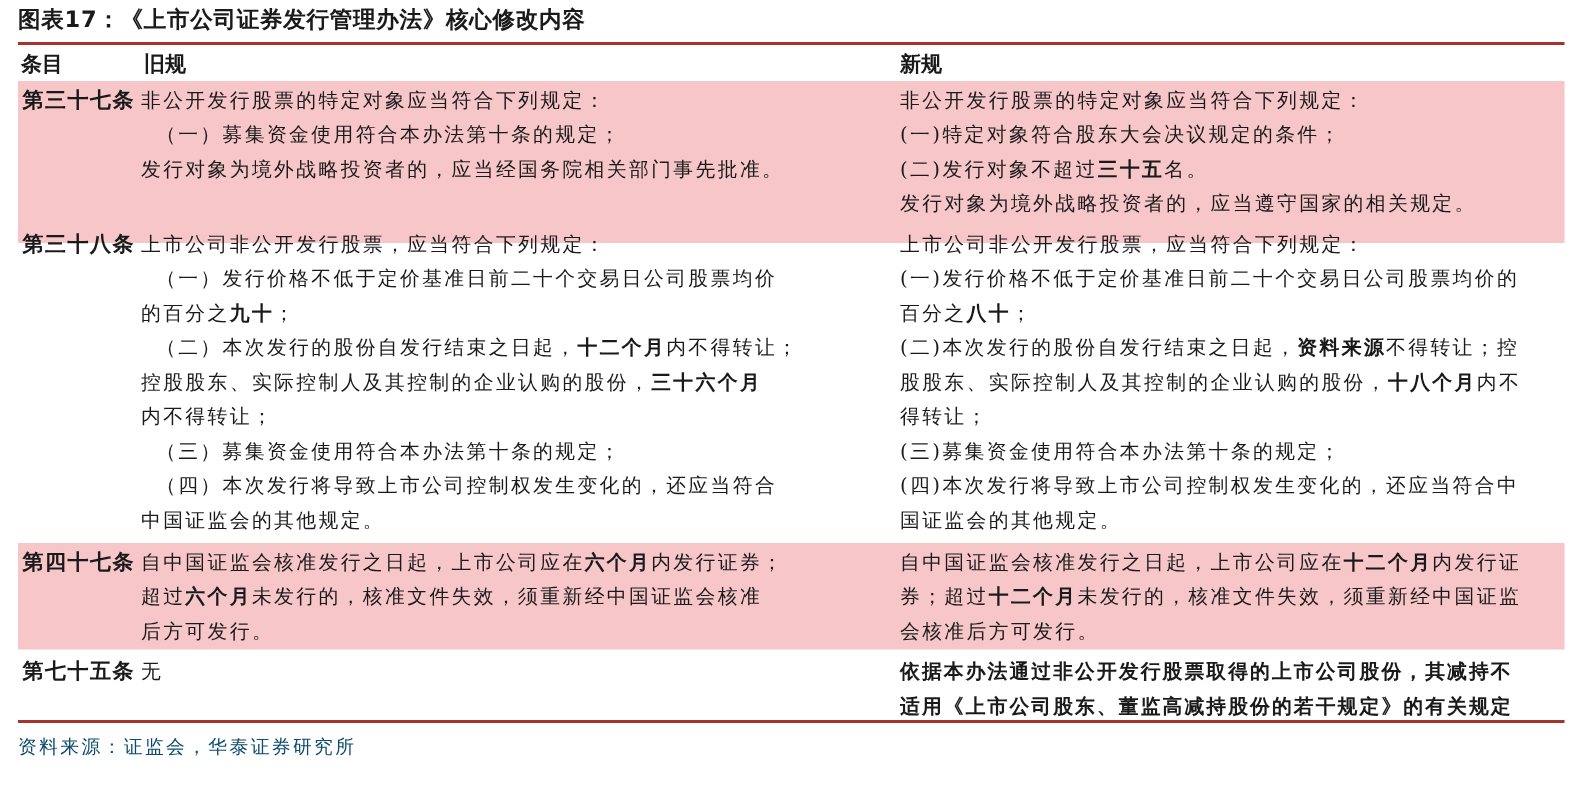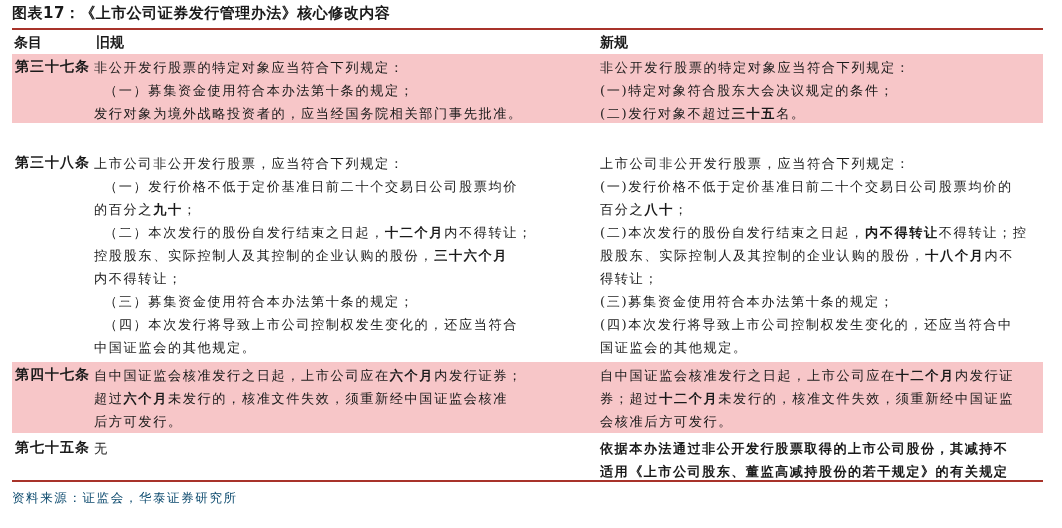--- a/index.html
+++ b/index.html
@@ -25,52 +25,53 @@
 </head>
 <body>
 
 <div class="title">图表17：《上市公司证券发行管理办法》核心修改内容</div>
 <div class="rule" style="top:28px;"></div>
 
 <div class="hdr" style="left:14px;">条目</div>
 <div class="hdr" style="left:96px;">旧规</div>
 <div class="hdr" style="left:600px;">新规</div>
 
-<div class="row pink" style="top:54px; height:69px;">
+<div class="row pink" style="top:54px; height:108px;">
   <div class="lab">第三十七条</div>
   <div class="col old">
       <span class="ln">非公开发行股票的特定对象应当符合下列规定：</span>
       <span class="ln ind">（一）募集资金使用符合本办法第十条的规定；</span>
       <span class="ln">发行对象为境外战略投资者的，应当经国务院相关部门事先批准。</span>
     </div>
   <div class="col new">
       <span class="ln">非公开发行股票的特定对象应当符合下列规定：</span>
       <span class="ln">(一)特定对象符合股东大会决议规定的条件；</span>
       <span class="ln">(二)发行对象不超过<b>三十五</b>名。</span>
+      <span class="ln">发行对象为境外战略投资者的，应当遵守国家的相关规定。</span>
     </div>
 </div>
 
 <div class="row" style="top:150px; height:210px;">
   <div class="lab">第三十八条</div>
   <div class="col old">
       <span class="ln">上市公司非公开发行股票，应当符合下列规定：</span>
       <span class="ln ind">（一）发行价格不低于定价基准日前二十个交易日公司股票均价</span>
       <span class="ln">的百分之<b>九十</b>；</span>
       <span class="ln ind">（二）本次发行的股份自发行结束之日起，<b>十二个月</b>内不得转让；</span>
       <span class="ln">控股股东、实际控制人及其控制的企业认购的股份，<b>三十六个月</b></span>
       <span class="ln">内不得转让；</span>
       <span class="ln ind">（三）募集资金使用符合本办法第十条的规定；</span>
       <span class="ln ind">（四）本次发行将导致上市公司控制权发生变化的，还应当符合</span>
       <span class="ln">中国证监会的其他规定。</span>
     </div>
   <div class="col new">
       <span class="ln">上市公司非公开发行股票，应当符合下列规定：</span>
       <span class="ln">(一)发行价格不低于定价基准日前二十个交易日公司股票均价的</span>
       <span class="ln">百分之<b>八十</b>；</span>
-      <span class="ln">(二)本次发行的股份自发行结束之日起，<b>内不得转让</b>不得转让；控</span>
+      <span class="ln">(二)本次发行的股份自发行结束之日起，<b>资料来源</b>不得转让；控</span>
       <span class="ln">股股东、实际控制人及其控制的企业认购的股份，<b>十八个月</b>内不</span>
       <span class="ln">得转让；</span>
       <span class="ln">(三)募集资金使用符合本办法第十条的规定；</span>
       <span class="ln">(四)本次发行将导致上市公司控制权发生变化的，还应当符合中</span>
       <span class="ln">国证监会的其他规定。</span>
     </div>
 </div>
 
 <div class="row pink" style="top:362px; height:71px;">
   <div class="lab">第四十七条</div>

